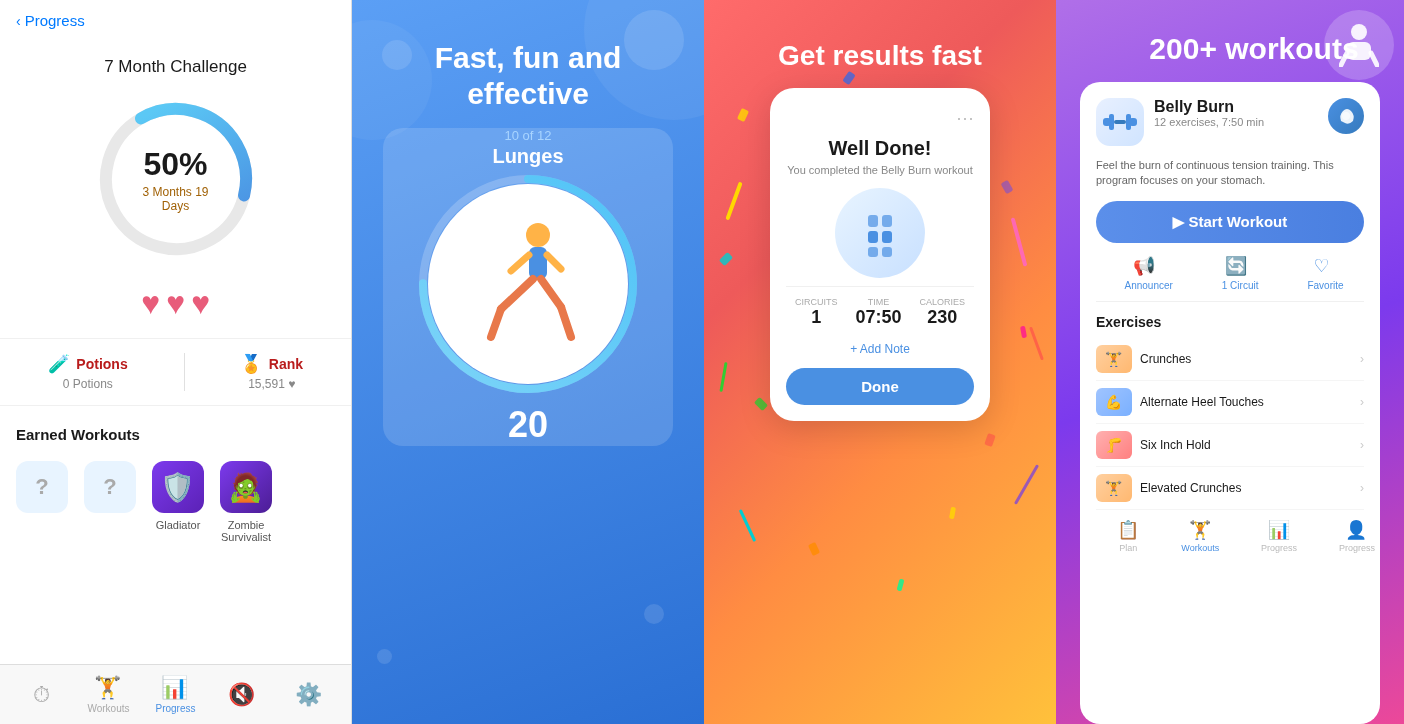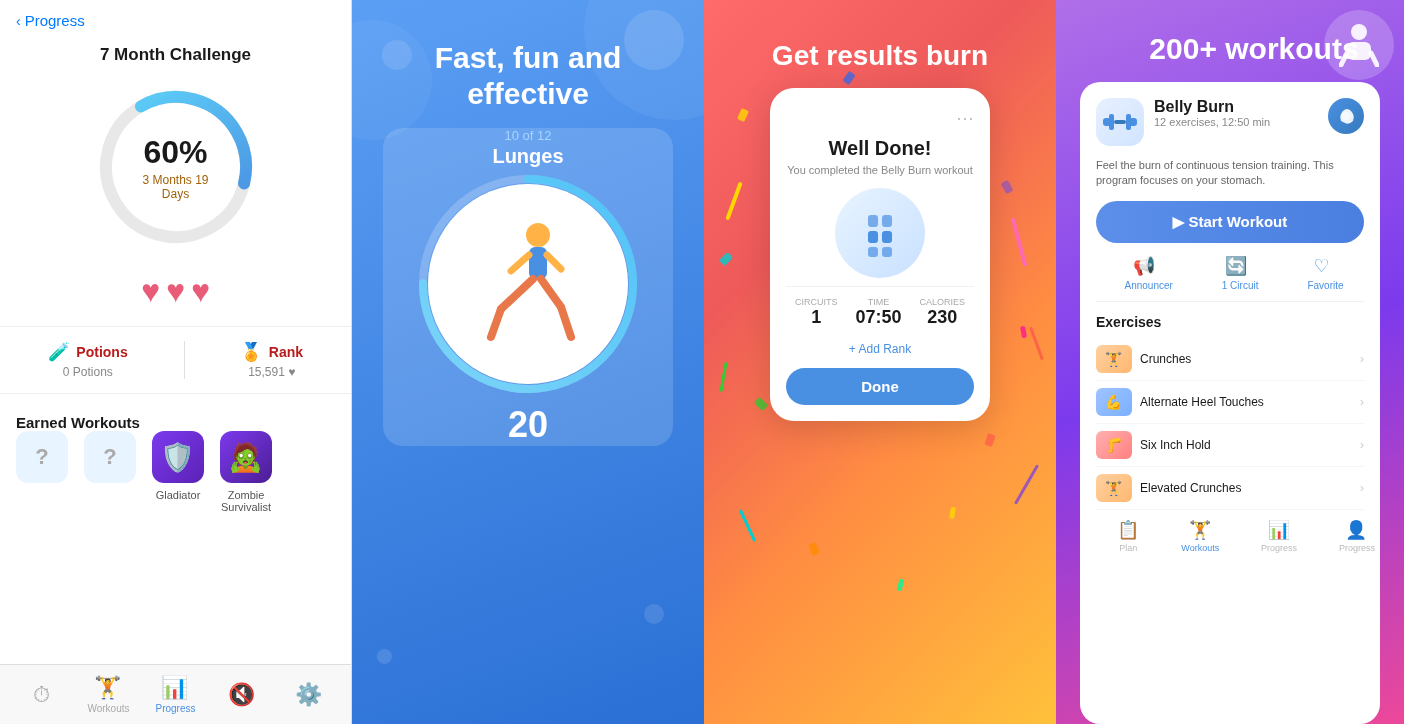--- a/index.html
+++ b/index.html
@@ -32,23 +32,23 @@
       color: #007aff;
       font-size: 15px;
       display: flex;
       align-items: center;
       gap: 4px;
       cursor: pointer;
     }
     .back-chevron { font-size: 14px; }
     .panel-title {
       font-size: 17px;
-      font-weight: 700;
+      font-weight: 400;
       color: #1a1a1a;
-      margin-top: 4px;
+      margin-top: 16px;
       margin-bottom: 12px;
     }
 
     
     .circle-container {
       position: relative;
       width: 180px;
       height: 180px;
       margin: 0 auto 8px;
     }
@@ -137,21 +137,21 @@
     
     .earned-section {
       align-self: flex-start;
       padding: 0 16px;
       width: 100%;
     }
     .earned-title {
       font-size: 15px;
       font-weight: 600;
       color: #1a1a1a;
-      margin-bottom: 0;
+      margin-bottom: 18px;
     }
     .earned-items {
       display: flex;
       gap: 16px;
     }
     .earned-item {
       display: flex;
       flex-direction: column;
       align-items: center;
       gap: 6px;
@@ -592,21 +592,21 @@
       <defs>
         <linearGradient id="blueGradient" x1="0%" y1="0%" x2="100%" y2="0%">
           <stop offset="0%" style="stop-color:#4a90e2"></stop>
           <stop offset="100%" style="stop-color:#5bc8f5"></stop>
         </linearGradient>
       </defs>
       <circle class="circle-bg" cx="90" cy="90" r="70"></circle>
       <circle class="circle-progress" cx="90" cy="90" r="70"></circle>
     </svg>
     <div class="circle-inner">
-      <div class="circle-percent">60%</div>
+      <div class="circle-percent">50%</div>
       <div class="circle-days">3 Months 19 Days</div>
     </div>
   </div>
 
   <div class="hearts-row">
     <span class="heart" style="color:#e85c7a;">♥</span>
     <span class="heart" style="color:#e85c7a;">♥</span>
     <span class="heart" style="color:#e85c7a;">♥</span>
   </div>
 
@@ -736,21 +736,21 @@
     <div class="confetti-piece c12"></div>
 
     <div style="position:absolute;top:25%;left:8%;width:4px;height:40px;background:#FFD700;transform:rotate(20deg);border-radius:2px;"></div>
     <div style="position:absolute;top:30%;right:10%;width:4px;height:50px;background:#FF69B4;transform:rotate(-15deg);border-radius:2px;"></div>
     <div style="position:absolute;bottom:25%;left:12%;width:3px;height:35px;background:#00CED1;transform:rotate(-25deg);border-radius:2px;"></div>
     <div style="position:absolute;bottom:30%;right:8%;width:3px;height:45px;background:#9B59B6;transform:rotate(30deg);border-radius:2px;"></div>
     <div style="position:absolute;top:50%;left:5%;width:3px;height:30px;background:#32CD32;transform:rotate(10deg);border-radius:2px;"></div>
     <div style="position:absolute;top:45%;right:5%;width:3px;height:35px;background:#FF6347;transform:rotate(-20deg);border-radius:2px;"></div>
   </div>
 
-  <div class="results-headline">Get results burn</div>
+  <div class="results-headline">Get results fast</div>
 
   <div class="results-phone">
     <div class="results-menu-dots">···</div>
     <div class="results-done-title">Well Done!</div>
     <div class="results-done-sub">You completed the Belly Burn workout</div>
 
     <div style="width:90px;height:90px;background:linear-gradient(135deg,#e8f4ff,#c8e0ff);border-radius:50%;display:flex;align-items:center;justify-content:center;margin-bottom:8px;">
       <svg width="56" height="56" viewBox="0 0 56 56">
 
         <rect x="16" y="10" width="10" height="12" rx="3" fill="#4a90e2" opacity="0.7"></rect>
@@ -769,21 +769,21 @@
       </div>
       <div class="results-stat">
         <span class="results-stat-label">Time</span>
         <span class="results-stat-value">07:50</span>
       </div>
       <div class="results-stat">
         <span class="results-stat-label">Calories</span>
         <span class="results-stat-value">230</span>
       </div>
     </div>
-    <div class="add-note-link">+ Add Rank</div>
+    <div class="add-note-link">+ Add Note</div>
     <button class="done-button">Done</button>
   </div>
 </div>
 
 <div class="panel-workouts">
 
   <div style="position:absolute;top:10px;right:10px;width:70px;height:70px;background:rgba(255,255,255,0.2);border-radius:50%;display:flex;align-items:center;justify-content:center;font-size:36px;z-index:2;">
     <svg width="40" height="44" viewBox="0 0 40 44">
       <circle cx="20" cy="9" r="8" fill="rgba(255,255,255,0.9)"></circle>
       <rect x="8" y="19" width="24" height="18" rx="6" fill="rgba(255,255,255,0.9)"></rect>
@@ -801,21 +801,21 @@
         <svg width="34" height="28" viewBox="0 0 34 28">
           <rect x="0" y="10" width="8" height="8" rx="3" fill="#4a90e2"></rect>
           <rect x="26" y="10" width="8" height="8" rx="3" fill="#4a90e2"></rect>
           <rect x="6" y="6" width="5" height="16" rx="2" fill="#4a90e2"></rect>
           <rect x="23" y="6" width="5" height="16" rx="2" fill="#4a90e2"></rect>
           <rect x="11" y="12" width="12" height="4" rx="2" fill="#357abd"></rect>
         </svg>
       </div>
       <div class="workout-header-text">
         <div class="workout-title">Belly Burn</div>
-        <div class="workout-subtitle">12 exercises, 12:50 min</div>
+        <div class="workout-subtitle">12 exercises, 7:50 min</div>
       </div>
       <div class="workout-badge-img">
         <svg width="22" height="22" viewBox="0 0 22 22">
           <path d="M6 16 Q4 10 8 6 Q12 2 16 6 Q20 10 18 16 Q14 20 10 18 Z" fill="rgba(255,255,255,0.9)"></path>
           <circle cx="11" cy="11" r="4" fill="rgba(255,255,255,0.6)"></circle>
         </svg>
       </div>
     </div>
 
     <div class="workout-description">Feel the burn of continuous tension training. This program focuses on your stomach.</div>

